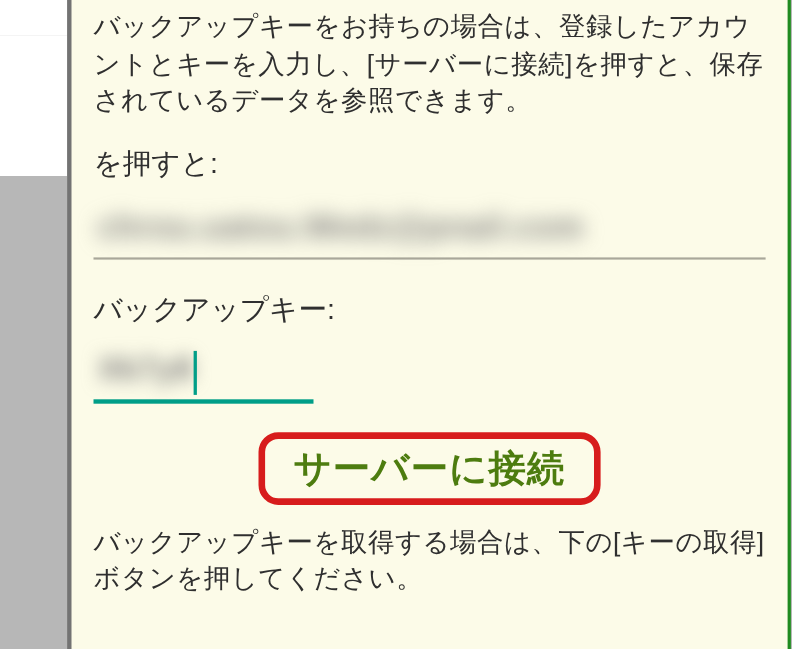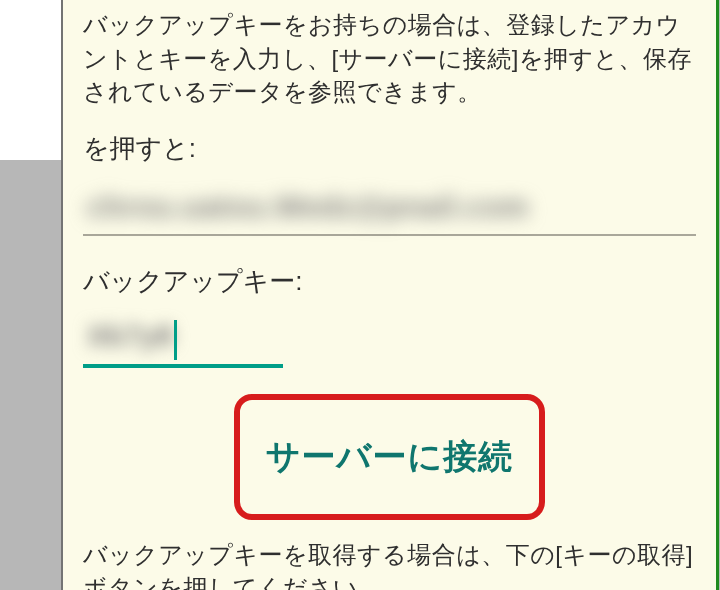--- a/index.html
+++ b/index.html
@@ -19,21 +19,21 @@
     }
     .bg-col-1 { top: 0; height: 32px; }
     .bg-col-2 { top: 32px; height: 128px; }
     .sheet {
       position: absolute;
       left: 61px;
       top: 0;
       width: 658px;
       height: 590px;
       background: #fcfbe8;
-      border-left: 2px solid #737373;
+      border-left: 4px solid #737373;
       border-right: 3px solid #1f8a1f;
       padding: 8px 20px 0 20px;
       color: #2f2f2f;
     }
     .intro {
       font-size: 24px;
       line-height: 1.4;
       letter-spacing: 0.5px;
       margin-bottom: 22px;
     }
@@ -88,24 +88,24 @@
     }
     .btn-row {
       text-align: center;
       margin: 22px 0 18px 0;
     }
     .btn {
       display: inline-block;
       background: none;
       border: 6px solid #d71c1c;
       border-radius: 18px;
-      padding: 34px 26px;
+      padding: 4px 26px;
       font-size: 34px;
       font-weight: 800;
-      color: #0f766e;
+      color: #4d7c0f;
       cursor: pointer;
       font-family: inherit;
       letter-spacing: 1px;
     }
     .hint {
       font-size: 24px;
       line-height: 1.4;
       letter-spacing: 0.5px;
     }
     .bg-band {

